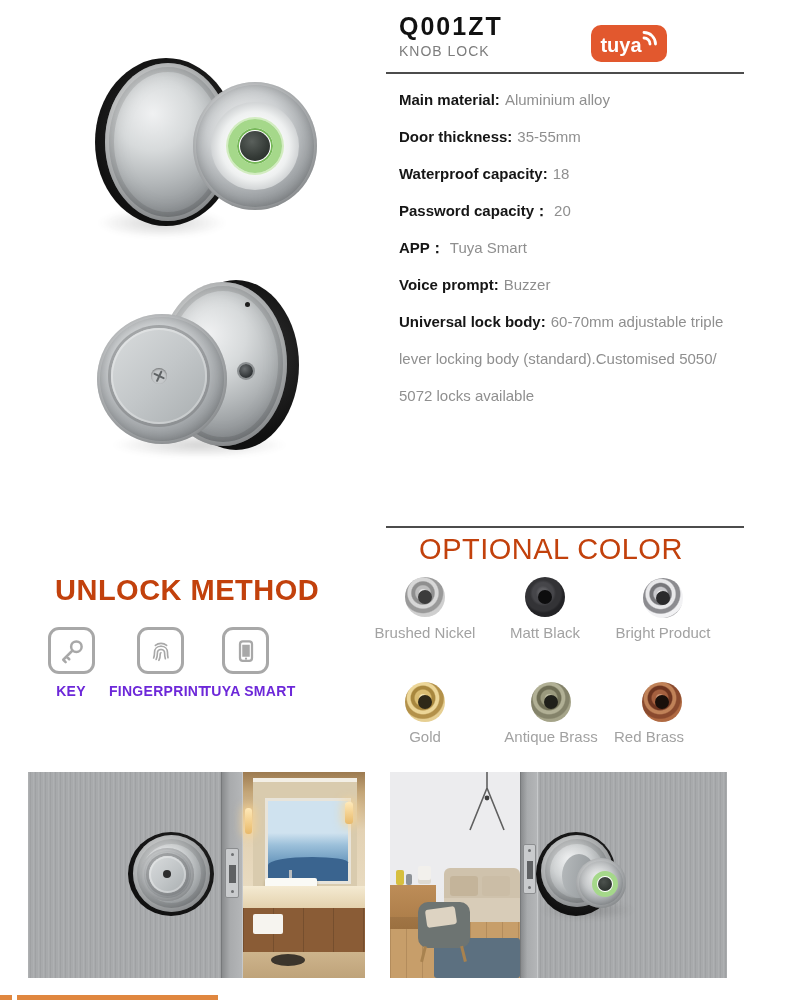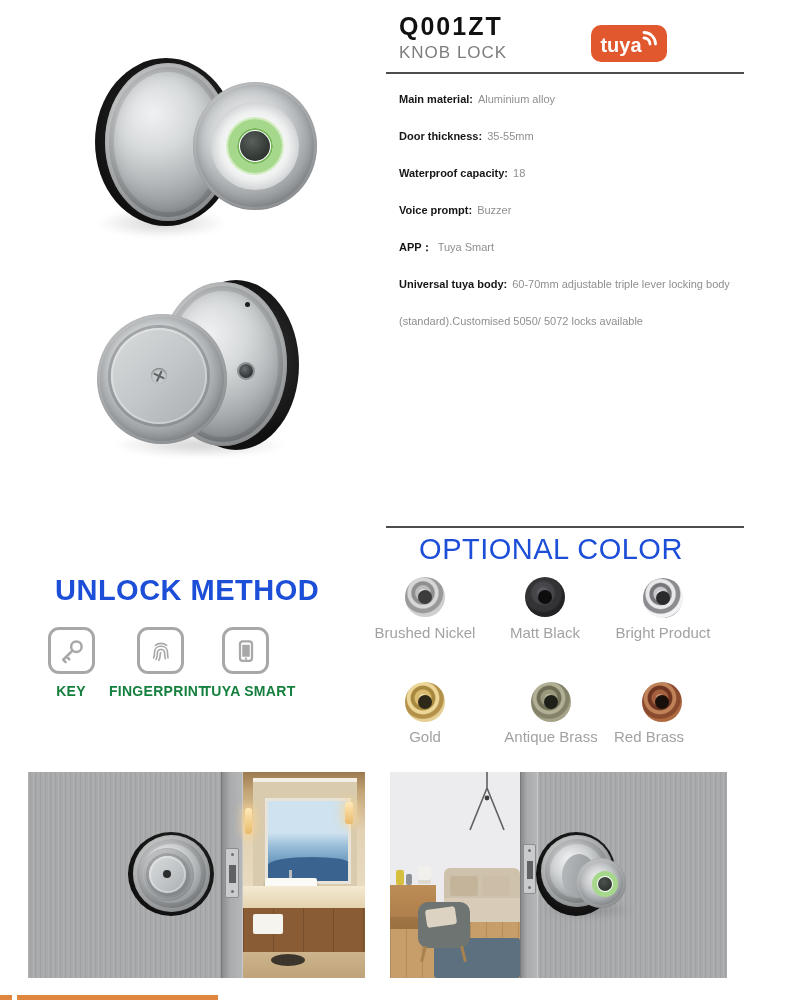--- a/index.html
+++ b/index.html
@@ -2,47 +2,47 @@
 <html><head>
 <meta charset="utf-8">
 <style>
   html,body{margin:0;padding:0;background:#ffffff;}
   .page{position:relative;width:805px;height:1000px;background:#ffffff;overflow:hidden;
         font-family:"Liberation Sans","DejaVu Sans",sans-serif;}
   .abs{position:absolute;}
 
   
   .model{left:399px;top:12px;font-size:25px;font-weight:bold;letter-spacing:2px;color:#111;}
-  .subtitle{left:399px;top:43px;font-size:17px;letter-spacing:1px;color:#7d7d7d;}
+  .subtitle{left:399px;top:43px;font-size:14px;letter-spacing:1px;color:#7d7d7d;}
   .rule{height:2px;background:#4c4c4c;left:386px;width:358px;}
   .rule1{top:72px;} .rule2{top:526px;}
-  .specs{left:399px;top:81px;width:349px;font-size:11px;line-height:37px;color:#8f8f8f;}
+  .specs{left:399px;top:81px;width:349px;font-size:15px;line-height:37px;color:#8f8f8f;}
   .spec-label{font-weight:bold;color:#161616;margin-right:5px;}
 
-  .oc-title,.um-title{font-size:29px;color:#1d4ed8;letter-spacing:0.5px;}
+  .oc-title,.um-title{font-size:29px;color:#c2410c;letter-spacing:0.5px;}
   .oc-title{left:386px;top:533px;width:330px;text-align:center;}
   .um-title{left:55px;top:574px;font-weight:bold;}
 
   
   .swatch{width:40px;height:40px;border-radius:50%;}
   .hole{position:absolute;left:13px;top:13px;width:14px;height:14px;border-radius:50%;}
   .sw-label{width:124px;text-align:center;font-size:15px;color:#a2a2a2;}
   .sw-nickel{background:radial-gradient(circle at 45% 40%,#eaeaea 0 10%,#bdbdbd 14% 22%,#8f8f8f 26% 34%,#d7d7d7 38% 46%,#9a9a9a 50% 60%,#cfcfcf 64% 74%,#7f7f7f 80% 100%);}
   .sw-black{background:radial-gradient(circle at 45% 40%,#5a5a5e 0 14%,#46464a 22% 32%,#333336 40% 55%,#232326 62% 78%,#1a1a1c 84% 100%);}
   .sw-chrome{background:radial-gradient(circle at 44% 40%,#ffffff 0 8%,#c9c9cd 12% 20%,#77777b 24% 32%,#e8e8ea 36% 44%,#8c8c90 48% 58%,#f2f2f4 62% 72%,#5c5c60 78% 100%);}
   .sw-gold{background:radial-gradient(circle at 45% 40%,#f4e6b8 0 10%,#d9bc72 14% 24%,#a8873e 28% 36%,#ecd698 40% 48%,#b3914a 52% 62%,#e6cf92 66% 76%,#8a6c2e 82% 100%);}
   .sw-antique{background:radial-gradient(circle at 45% 40%,#c2c1a6 0 10%,#9b9a7e 14% 24%,#6f6e55 28% 36%,#b1b095 40% 48%,#84836a 52% 62%,#a5a489 66% 76%,#55543f 82% 100%);}
   .sw-red{background:radial-gradient(circle at 45% 40%,#d09a7a 0 10%,#a5603f 14% 24%,#6e3520 28% 36%,#c08258 40% 48%,#8a4a2e 52% 62%,#b06a42 66% 76%,#4a2214 82% 100%);}
   .h-nickel{background:#3c3c3c;} .h-black{background:#0d0d0e;} .h-chrome{background:#2a2a2c;}
   .h-gold{background:#2e2818;} .h-antique{background:#20201a;} .h-red{background:#190f0a;}
 
   
   .icon-box{width:47px;height:47px;border:3px solid #a8a8a8;border-radius:11px;box-sizing:border-box;
             display:flex;align-items:center;justify-content:center;background:#fff;}
-  .um-label{top:683px;font-size:14px;font-weight:bold;color:#15803d;letter-spacing:0.3px;text-align:center;width:110px;}
+  .um-label{top:683px;font-size:14px;font-weight:bold;color:#6d28d9;letter-spacing:0.3px;text-align:center;width:110px;}
 
   
   .metal{background:radial-gradient(circle at 38% 32%,#f0f1f2 0%,#d7dadb 28%,#b4b8ba 52%,#8e9295 76%,#6d7174 94%,#5f6366 100%);
          box-shadow:inset 0 0 0 4px rgba(255,255,255,.22),inset 0 0 0 9px rgba(0,0,0,.10),inset 0 0 22px rgba(0,0,0,.26);}
   .metal-head{background:radial-gradient(circle at 42% 36%,#eceded 0%,#cdd0d2 35%,#a3a7aa 62%,#7c8083 85%,#616568 100%);
          box-shadow:inset 0 0 0 3px rgba(255,255,255,.16),inset 0 0 16px rgba(0,0,0,.30);}
   .face{background:linear-gradient(135deg,#d9dcdd 0%,#c3c7c9 50%,#a9aeb0 100%);
         box-shadow:inset 0 0 0 2px rgba(255,255,255,.3),0 0 0 3px rgba(110,114,116,.45);}
   .round{border-radius:50%;}
   .blackring{background:radial-gradient(circle at 55% 45%,#3a3a3a,#101010 70%);}
@@ -75,23 +75,24 @@
     <path d="M53 13 A6 6 0 0 1 59 19" stroke="#ffffff" stroke-width="2.8" fill="none" stroke-linecap="round"></path>
     <path d="M53 7.5 A11.5 11.5 0 0 1 64.5 19" stroke="#ffffff" stroke-width="2.8" fill="none" stroke-linecap="round"></path>
   </svg>
 
   <div class="abs rule rule1"></div>
 
   <div class="abs specs">
     <div><span class="spec-label">Main material:</span><span>Aluminium alloy</span></div>
     <div><span class="spec-label">Door thickness:</span><span>35-55mm</span></div>
     <div><span class="spec-label">Waterproof capacity:</span><span>18</span></div>
+    <div><span class="spec-label">Password capacity：</span><span>20</span></div>
+    <div><span class="spec-label">APP：</span><span>Tuya Smart</span></div>
     <div><span class="spec-label">Voice prompt:</span><span>Buzzer</span></div>
-    <div><span class="spec-label">APP：</span><span>Tuya Smart</span></div>
-    <div><span class="spec-label">Universal tuya body:</span><span>60-70mm adjustable triple lever locking body (standard).Customised 5050/ 5072 locks available</span></div>
+    <div><span class="spec-label">Universal lock body:</span><span>60-70mm adjustable triple lever locking body (standard).Customised 5050/ 5072 locks available</span></div>
   </div>
 
   <div class="abs rule rule2"></div>
 
   <div class="abs oc-title">OPTIONAL COLOR</div>
 
   <div class="abs swatch sw-nickel" style="left:405px;top:577px;">
       <div class="hole h-nickel"></div>
     </div>
   <div class="abs swatch sw-black" style="left:525px;top:577px;">

